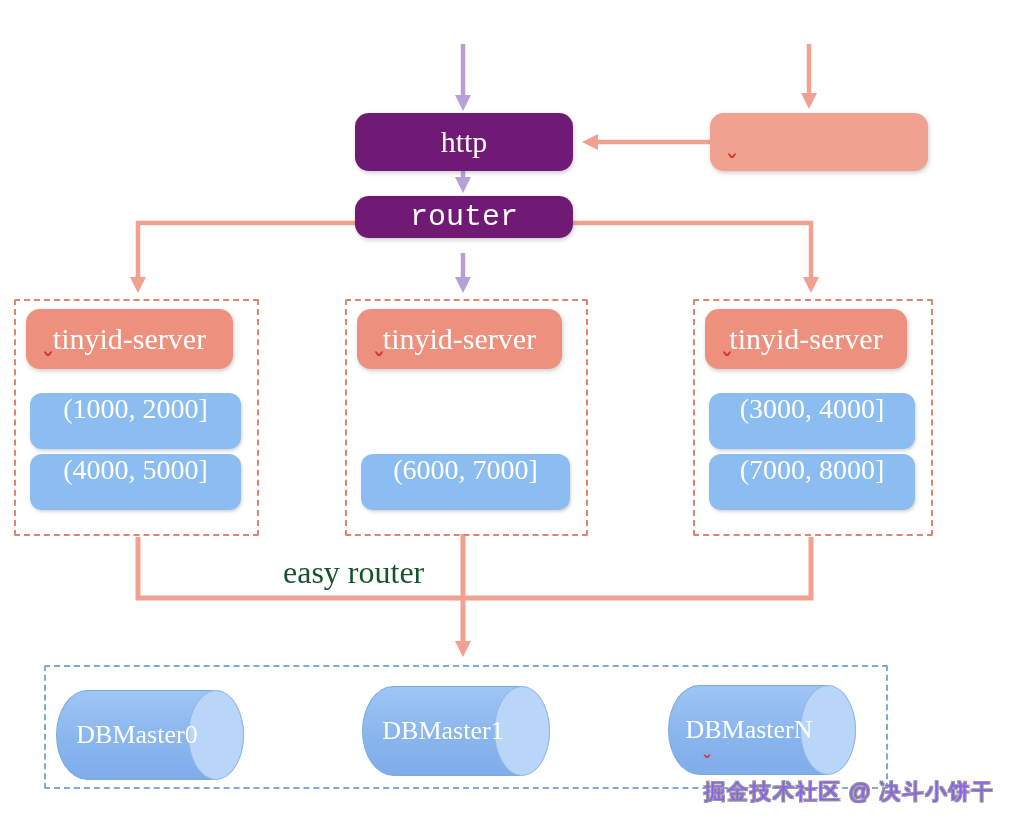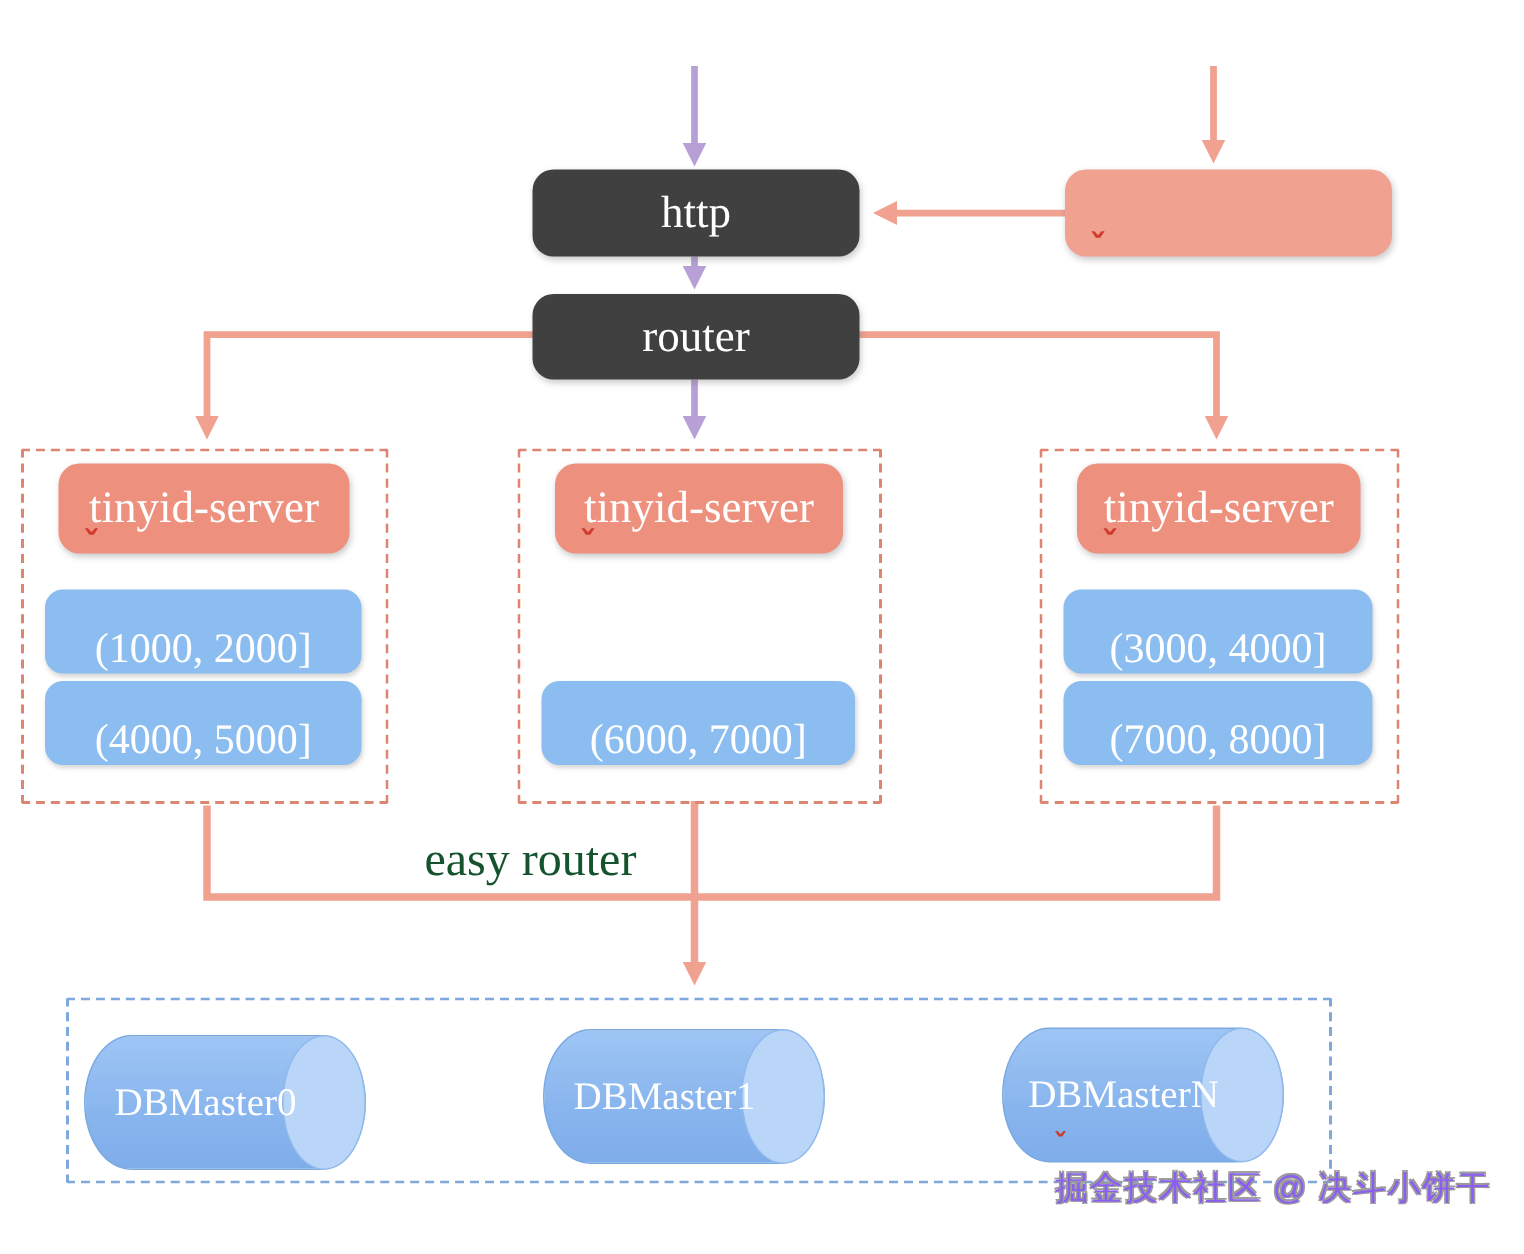--- a/index.html
+++ b/index.html
@@ -10,45 +10,45 @@
   }
   .arrows { position:absolute; left:0; top:0; width:1016px; height:836px; z-index:1; }
 
   .box {
     position:absolute; z-index:2;
     display:flex; align-items:center; justify-content:center;
     border-radius:14px; color:#ffffff;
     box-shadow:1px 2px 4px rgba(110,110,110,.35);
     font-size:30px;
   }
-  .purple { background:#404040;text-align:right; }
+  .purple { background:#701a75;text-align:right; }
   .salmon-client { background:#f0a190; }
   .salmon-server { background:#ed907e; }
 
   .node-http   { left:355px; top:113px; width:218px; height:58px; }
-  .node-router { left:355px; top:196px; width:218px; height:57px; }
+  .node-router { left:355px; top:196px; width:218px; height:42px;font-family:Liberation Mono, monospace; }
   .node-client { left:710px; top:113px; width:218px; height:58px; }
 
   .group {
     position:absolute; z-index:2; top:299px; height:237px;
     border:2px dashed #dd8570; border-radius:2px; box-sizing:border-box;
   }
   .group-1 { left:14px;  width:245px; }
   .group-2 { left:345px; width:243px; }
   .group-3 { left:693px; width:240px; }
 
   .server-title {
     position:absolute; left:10px; right:24px; top:8px; height:60px;
     border-radius:14px;
-    display:flex; align-items:center; justify-content:center;margin-left:13px;
+    display:flex; align-items:center; justify-content:center;
   }
   .range {
     position:absolute; left:14px; right:16px; height:56px;
     background:#8cbdf0; border-radius:12px; color:#ffffff;
-    display:flex; align-items:flex-end; justify-content:center;
+    display:flex; align-items:flex-start; justify-content:center;
     font-size:28px; box-shadow:1px 2px 3px rgba(120,120,120,.3);
   }
   .range-1 { top:92px; }
   .range-2 { top:153px; }
 
   .spell {
     position:absolute; left:16px; bottom:-6px; z-index:3;
     color:#d03b2e; font-size:24px; font-weight:bold; line-height:1;
     font-family:"DejaVu Sans",sans-serif;
   }

